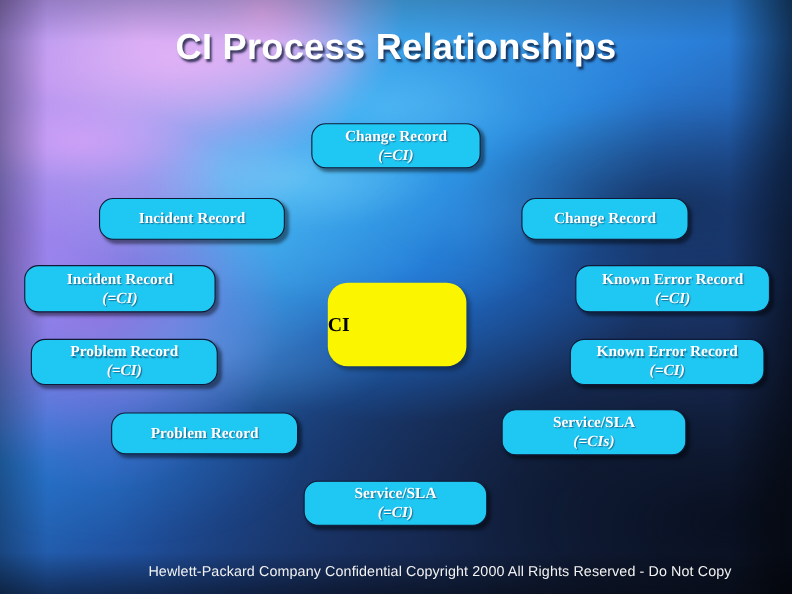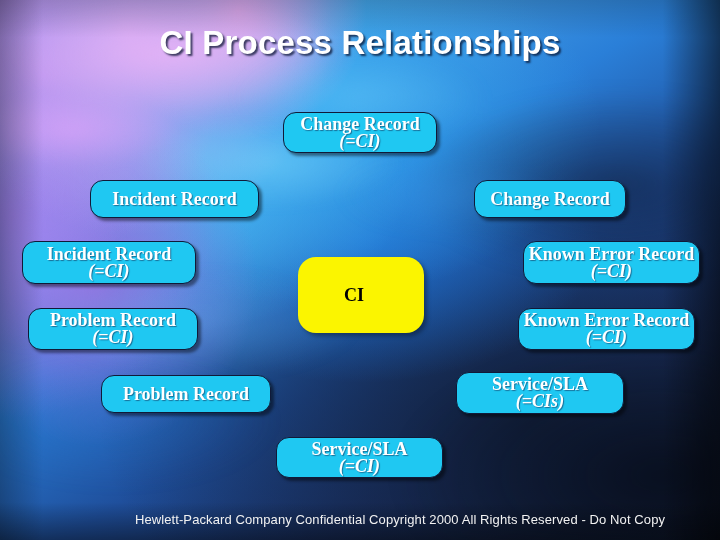--- a/index.html
+++ b/index.html
@@ -77,21 +77,21 @@
   
   .node {
     position: absolute;
     box-sizing: border-box;
     background: #1fc8f2;
     border: 1.5px solid #101a38;
     border-radius: 13px;
     color: #ffffff;
     font-family: "Liberation Serif", serif;
     font-weight: bold;
-    font-size: 18px;
+    font-size: 14px;
     line-height: 17px;
     text-align: center;
     display: flex;
     flex-direction: column;
     align-items: center;
     justify-content: center;
     box-shadow: 3px 3px 3px rgba(0,0,0,0.45);
     text-shadow: 1px 1px 1px rgba(20,40,80,0.55);
     white-space: nowrap;
   }
@@ -102,21 +102,20 @@
     background: #fbf500;
     border: none;
     border-radius: 18px;
     color: #000000;
     font-family: "Liberation Serif", serif;
     font-weight: bold;
     font-size: 18px;
     display: flex;
     align-items: center;
     justify-content: flex-start;
-    padding-left: 46px;
     box-sizing: border-box;
     box-shadow: 3px 3px 4px rgba(0,0,0,0.35);
     text-align: right;
   }
 
   
   #footer {
     position: absolute;
     left: 0;
     top: 512px;

